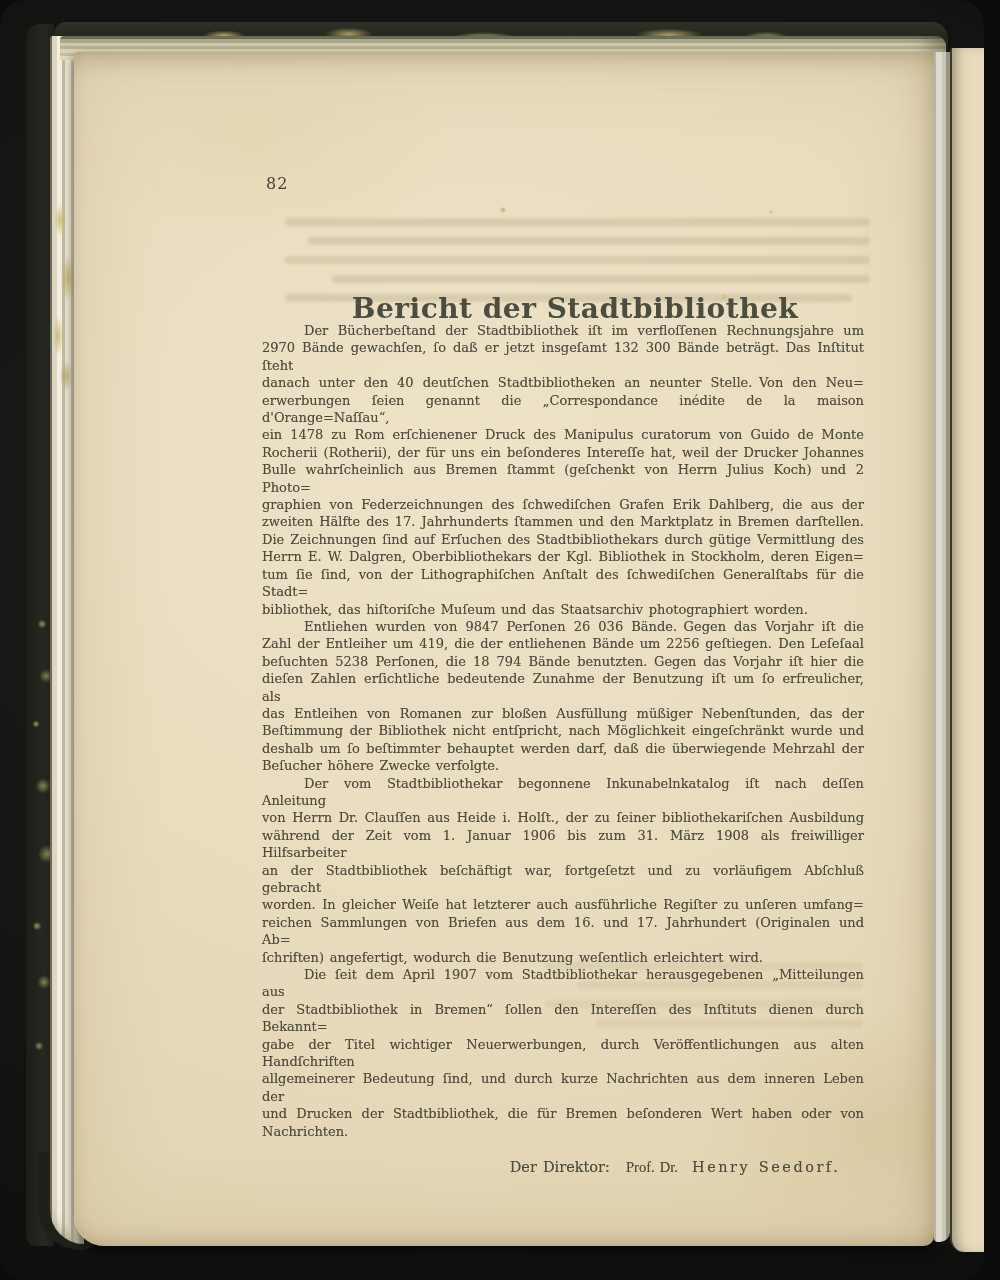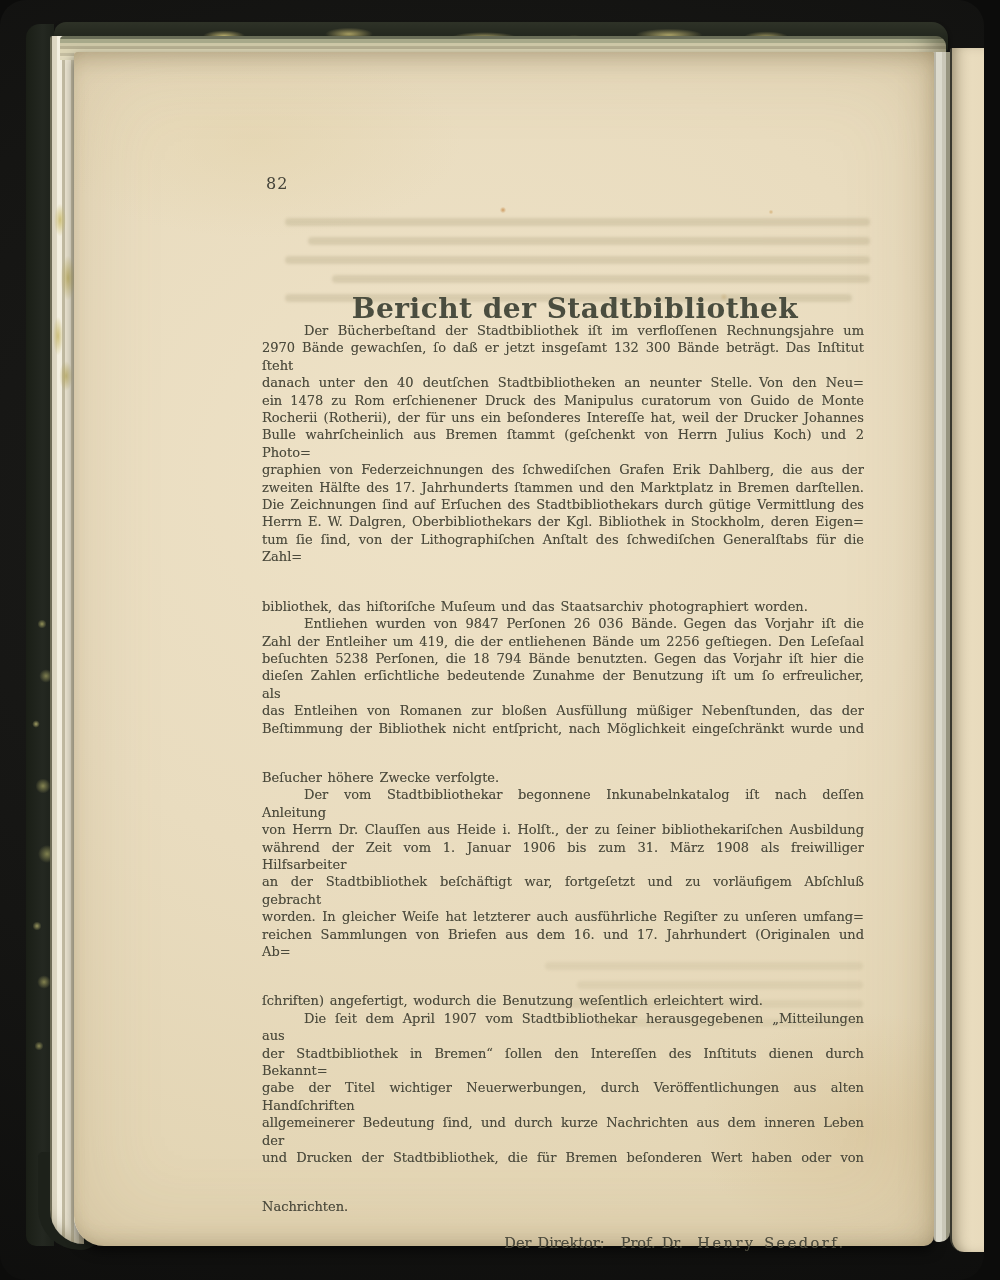--- a/index.html
+++ b/index.html
@@ -113,25 +113,25 @@
     text-align:center; font-size:28px; font-weight:bold; letter-spacing:.5px; color:#4a4d3f;
   }
   .body {
     position:absolute; left:262px; top:322px; width:602px;
     font-size:13px; line-height:17.4px; word-spacing:1.5px;
     text-align:justify; color:#4b4a3c;
     text-shadow:0 0 .4px rgba(75,74,60,.45);
   }
   .para { margin:0; }
   .tline { text-align-last:justify; }
-  .tline.last { text-align-last:left;margin-top:32px; }
+  .tline.last { text-align-last:left; }
   .tline.first { text-indent:42px; }
   .sig { margin-top:19px; position:relative; left:112px; text-align:center; white-space:nowrap; font-size:14.5px; }
   .sig .s-label { margin-right:10px; }
-  .sig .s-hon { margin-right:8px; }
+  .sig .s-hon { margin-right:8px;font-family:Liberation Serif, serif; }
   .sig .s-name { letter-spacing:2.5px; }
 </style>
 </head>
 <body>
 
 <div class="stage">
   <div class="cover-top"></div>
   <div class="cover-spine"></div>
   <div class="cover-bottom-corner"></div>
   <div class="edges-left"></div>
@@ -155,37 +155,39 @@
   </div>
 
   <div class="content">
     <div class="pageno">82</div>
     <h1 class="title">Bericht der Stadtbibliothek</h1>
     <div class="body">
       <div class="para">
           <div class="tline first">Der Bücherbeſtand der Stadtbibliothek iſt im verfloſſenen Rechnungsjahre um</div>
           <div class="tline">2970 Bände gewachſen, ſo daß er jetzt insgeſamt 132 300 Bände beträgt. Das Inſtitut ſteht</div>
           <div class="tline">danach unter den 40 deutſchen Stadtbibliotheken an neunter Stelle. Von den Neu=</div>
+          <div class="tline">erwerbungen ſeien genannt die „Correspondance inédite de la maison d'Orange=Naſſau“,</div>
           <div class="tline">ein 1478 zu Rom erſchienener Druck des Manipulus curatorum von Guido de Monte</div>
           <div class="tline">Rocherii (Rotherii), der für uns ein beſonderes Intereſſe hat, weil der Drucker Johannes</div>
           <div class="tline">Bulle wahrſcheinlich aus Bremen ſtammt (geſchenkt von Herrn Julius Koch) und 2 Photo=</div>
           <div class="tline">graphien von Federzeichnungen des ſchwediſchen Grafen Erik Dahlberg, die aus der</div>
           <div class="tline">zweiten Hälfte des 17. Jahrhunderts ſtammen und den Marktplatz in Bremen darſtellen.</div>
           <div class="tline">Die Zeichnungen ſind auf Erſuchen des Stadtbibliothekars durch gütige Vermittlung des</div>
           <div class="tline">Herrn E. W. Dalgren, Oberbibliothekars der Kgl. Bibliothek in Stockholm, deren Eigen=</div>
-          <div class="tline">tum ſie ſind, von der Lithographiſchen Anſtalt des ſchwediſchen Generalſtabs für die Zahl=</div>
+          <div class="tline">tum ſie ſind, von der Lithographiſchen Anſtalt des ſchwediſchen Generalſtabs für die Stadt=</div>
           <div class="tline last">bibliothek, das hiſtoriſche Muſeum und das Staatsarchiv photographiert worden.</div>
         </div>
       <div class="para">
           <div class="tline first">Entliehen wurden von 9847 Perſonen 26 036 Bände. Gegen das Vorjahr iſt die</div>
           <div class="tline">Zahl der Entleiher um 419, die der entliehenen Bände um 2256 geſtiegen. Den Leſeſaal</div>
           <div class="tline">beſuchten 5238 Perſonen, die 18 794 Bände benutzten. Gegen das Vorjahr iſt hier die</div>
           <div class="tline">dieſen Zahlen erſichtliche bedeutende Zunahme der Benutzung iſt um ſo erfreulicher, als</div>
           <div class="tline">das Entleihen von Romanen zur bloßen Ausfüllung müßiger Nebenſtunden, das der</div>
           <div class="tline">Beſtimmung der Bibliothek nicht entſpricht, nach Möglichkeit eingeſchränkt wurde und</div>
+          <div class="tline">deshalb um ſo beſtimmter behauptet werden darf, daß die überwiegende Mehrzahl der</div>
           <div class="tline last">Beſucher höhere Zwecke verfolgte.</div>
         </div>
       <div class="para">
           <div class="tline first">Der vom Stadtbibliothekar begonnene Inkunabelnkatalog iſt nach deſſen Anleitung</div>
           <div class="tline">von Herrn Dr. Clauſſen aus Heide i. Holſt., der zu ſeiner bibliothekariſchen Ausbildung</div>
           <div class="tline">während der Zeit vom 1. Januar 1906 bis zum 31. März 1908 als freiwilliger Hilfsarbeiter</div>
           <div class="tline">an der Stadtbibliothek beſchäftigt war, fortgeſetzt und zu vorläufigem Abſchluß gebracht</div>
           <div class="tline">worden. In gleicher Weiſe hat letzterer auch ausführliche Regiſter zu unſeren umfang=</div>
           <div class="tline">reichen Sammlungen von Briefen aus dem 16. und 17. Jahrhundert (Originalen und Ab=</div>
           <div class="tline last">ſchriften) angefertigt, wodurch die Benutzung weſentlich erleichtert wird.</div>

